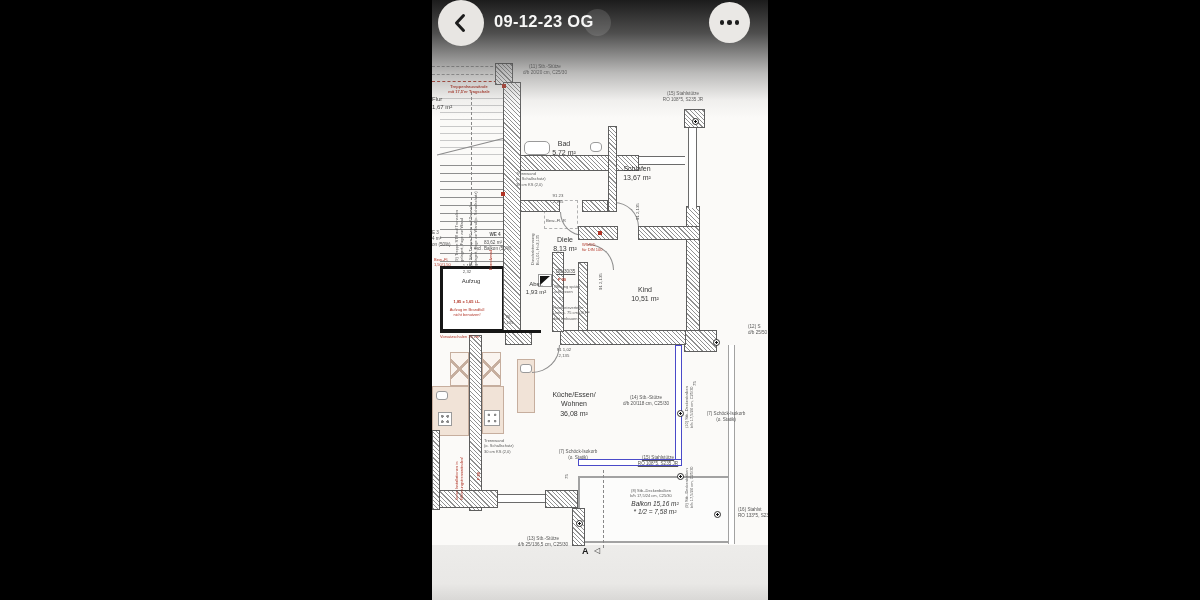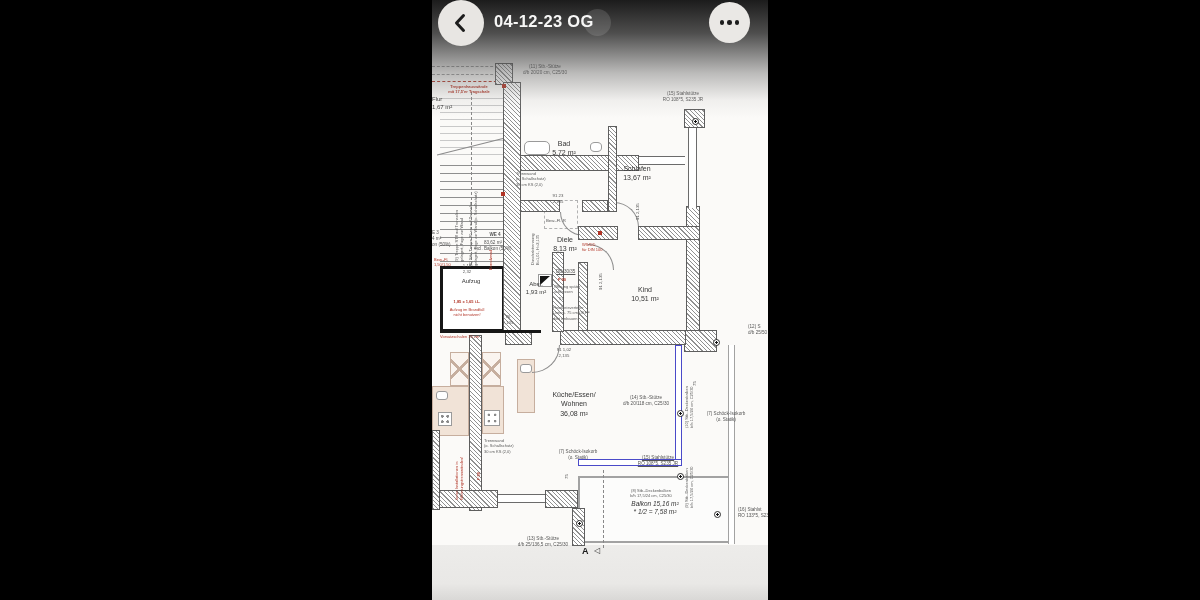--- a/index.html
+++ b/index.html
@@ -255,21 +255,21 @@
 
     <div class="photo-bottom"></div>
     <div class="nav-shade"></div>
 
     <div class="navbar">
       <button class="btn-circle back-btn">
         <svg width="22" height="22" viewBox="0 0 22 22">
           <polyline points="13.5,3.5 6.5,11 13.5,18.5" fill="none" stroke="#1d1d1d" stroke-width="3" stroke-linecap="round" stroke-linejoin="round"></polyline>
         </svg>
       </button>
-      <div class="nav-title">04-12-23 OG</div>
+      <div class="nav-title">09-12-23 OG</div>
       <div class="ghost-circle"></div>
       <button class="btn-circle menu-btn">
         <span class="dots">
             <i></i>
             <i></i>
             <i></i>
           </span>
       </button>
     </div>
   </div>

